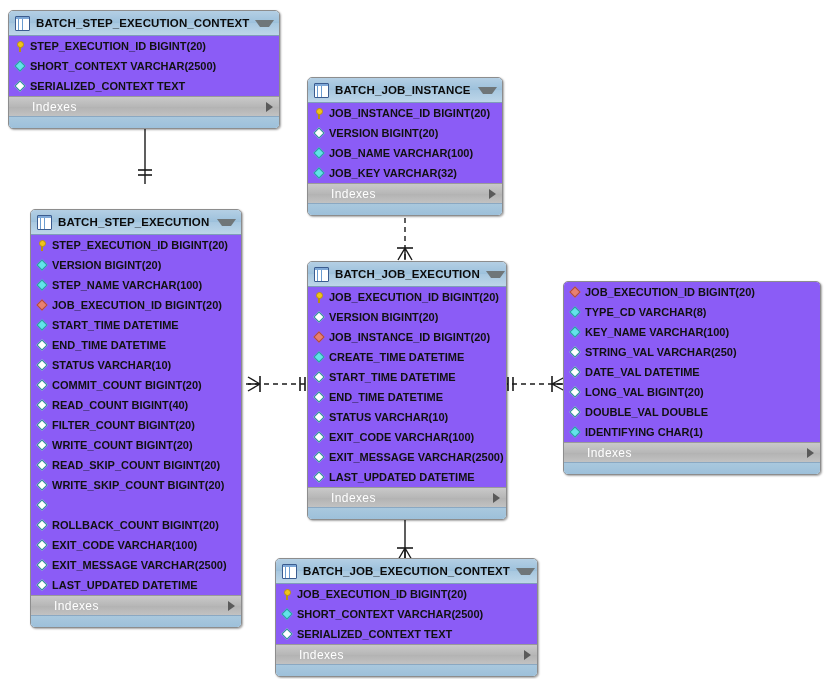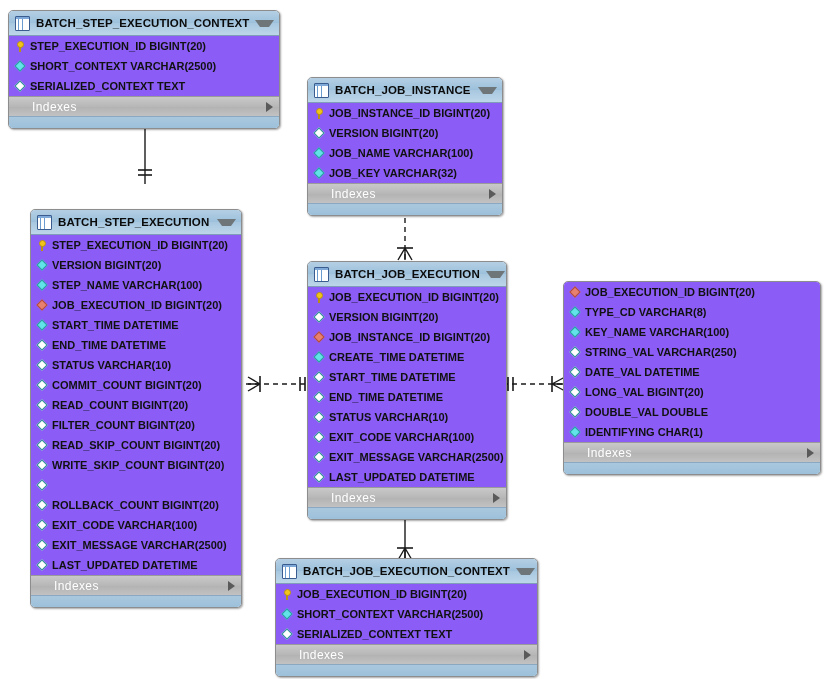--- a/index.html
+++ b/index.html
@@ -273,25 +273,29 @@
           <div class="col">
             <span class="gly dia"></span>
             <span class="col-name">STATUS VARCHAR(10)</span>
           </div>
           <div class="col">
             <span class="gly dia"></span>
             <span class="col-name">COMMIT_COUNT BIGINT(20)</span>
           </div>
           <div class="col">
             <span class="gly dia"></span>
-            <span class="col-name">READ_COUNT BIGINT(20)</span>
+            <span class="col-name">READ_COUNT BIGINT(40)</span>
           </div>
           <div class="col">
             <span class="gly dia"></span>
             <span class="col-name">FILTER_COUNT BIGINT(20)</span>
+          </div>
+          <div class="col">
+            <span class="gly dia"></span>
+            <span class="col-name">WRITE_COUNT BIGINT(20)</span>
           </div>
           <div class="col">
             <span class="gly dia"></span>
             <span class="col-name">READ_SKIP_COUNT BIGINT(20)</span>
           </div>
           <div class="col">
             <span class="gly dia"></span>
             <span class="col-name">WRITE_SKIP_COUNT BIGINT(20)</span>
           </div>
           <div class="col">

